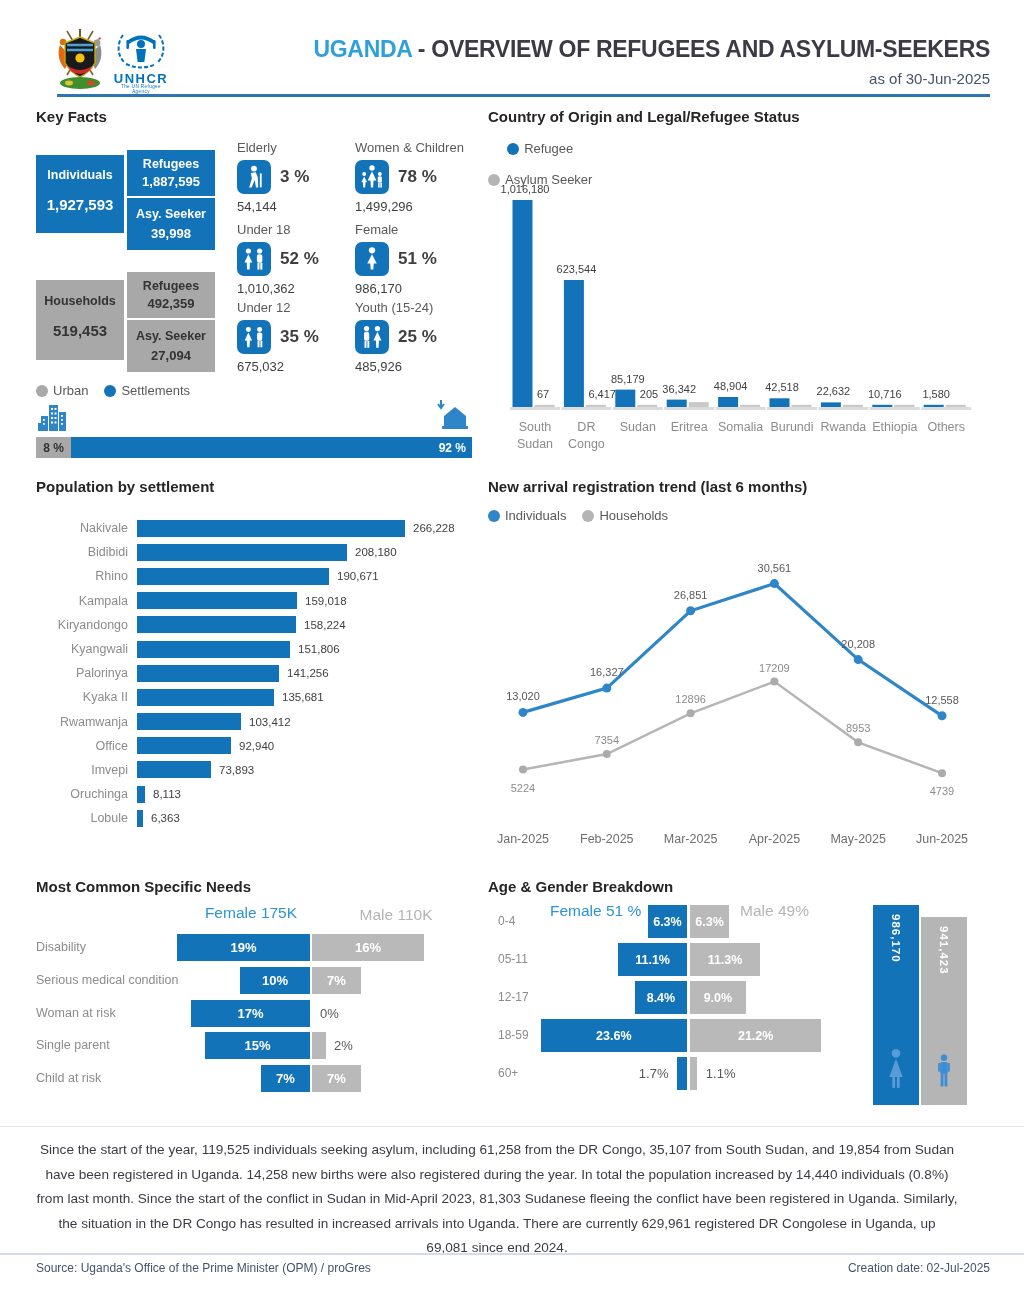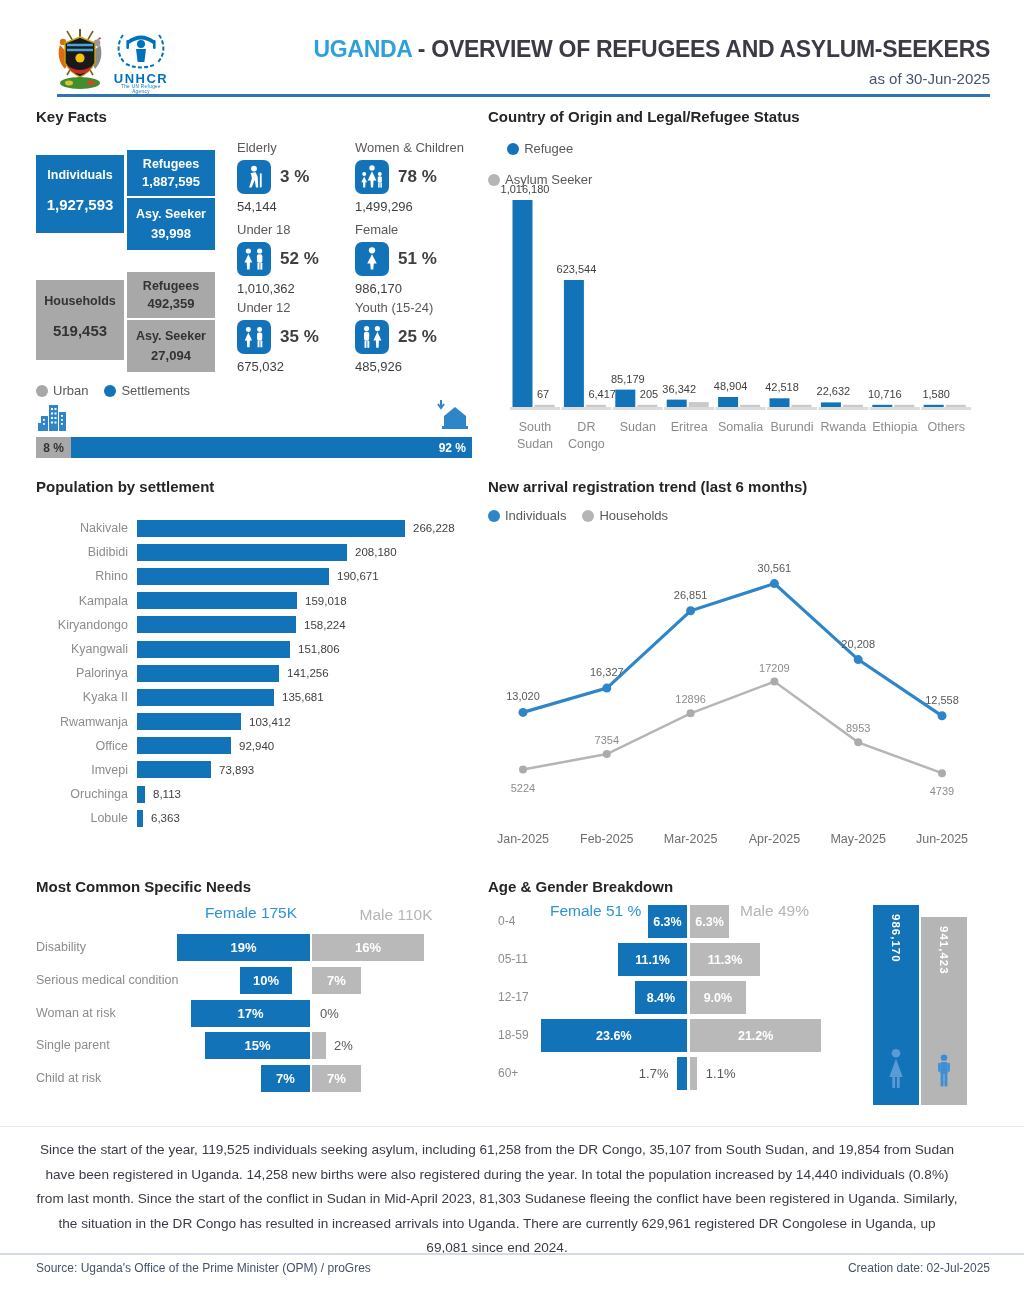--- a/index.html
+++ b/index.html
@@ -467,21 +467,21 @@
   <div class="abs hdr-m" style="left:290px;top:8px;width:140px;text-align:center;">Male 110K</div>
   <div id="needs-rows" class="abs" style="left:0;top:36px;width:446px;height:170px;">
       <div class="drow-label" style="left:0;top:0.0px;height:27px;line-height:27px;">Disability</div>
       <div class="dbar f" style="left:141px;top:0.0px;width:133px;height:27px;">
         <span>19%</span>
       </div>
       <div class="dbar m" style="left:276px;top:0.0px;width:112px;height:27px;">
         <span>16%</span>
       </div>
       <div class="drow-label" style="left:0;top:32.8px;height:27px;line-height:27px;">Serious medical condition</div>
-      <div class="dbar f" style="left:204px;top:32.8px;width:52px;height:27px;">
+      <div class="dbar f" style="left:204px;top:32.8px;width:70px;height:27px;">
         <span>10%</span>
       </div>
       <div class="dbar m" style="left:276px;top:32.8px;width:49px;height:27px;">
         <span>7%</span>
       </div>
       <div class="drow-label" style="left:0;top:65.6px;height:27px;line-height:27px;">Woman at risk</div>
       <div class="dbar f" style="left:155px;top:65.6px;width:119px;height:27px;">
         <span>17%</span>
       </div>
       <div class="outlbl" style="left:284px;top:65.6px;height:27px;line-height:27px;">0%</div>

